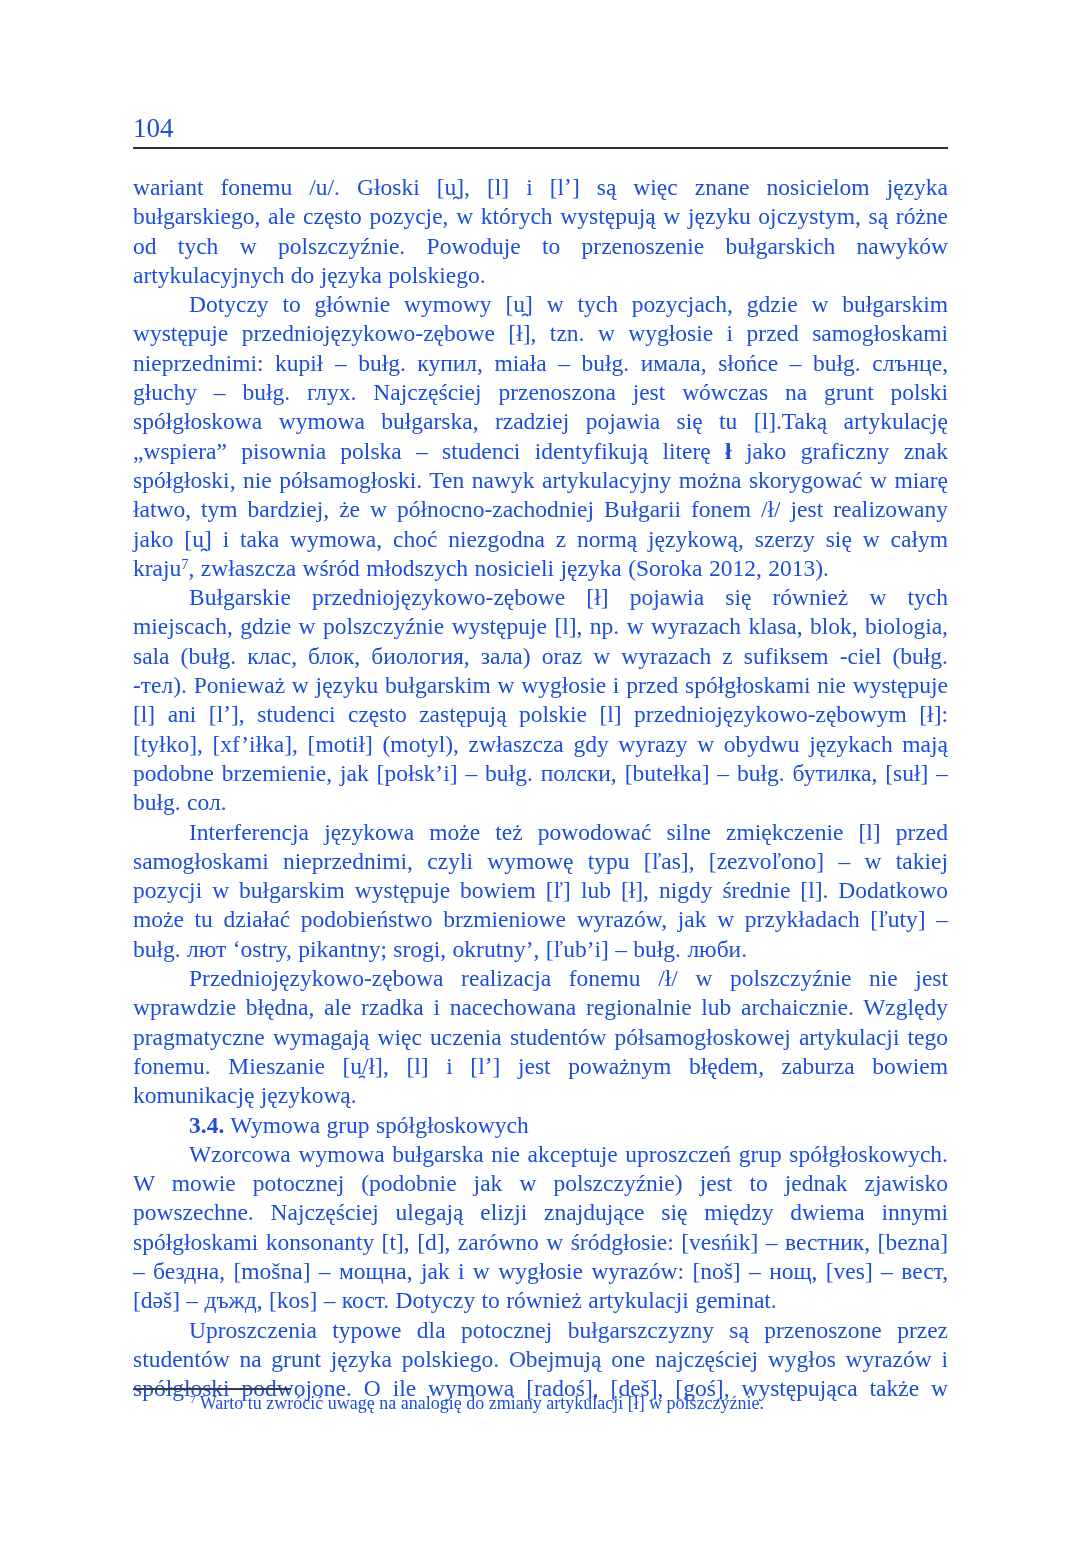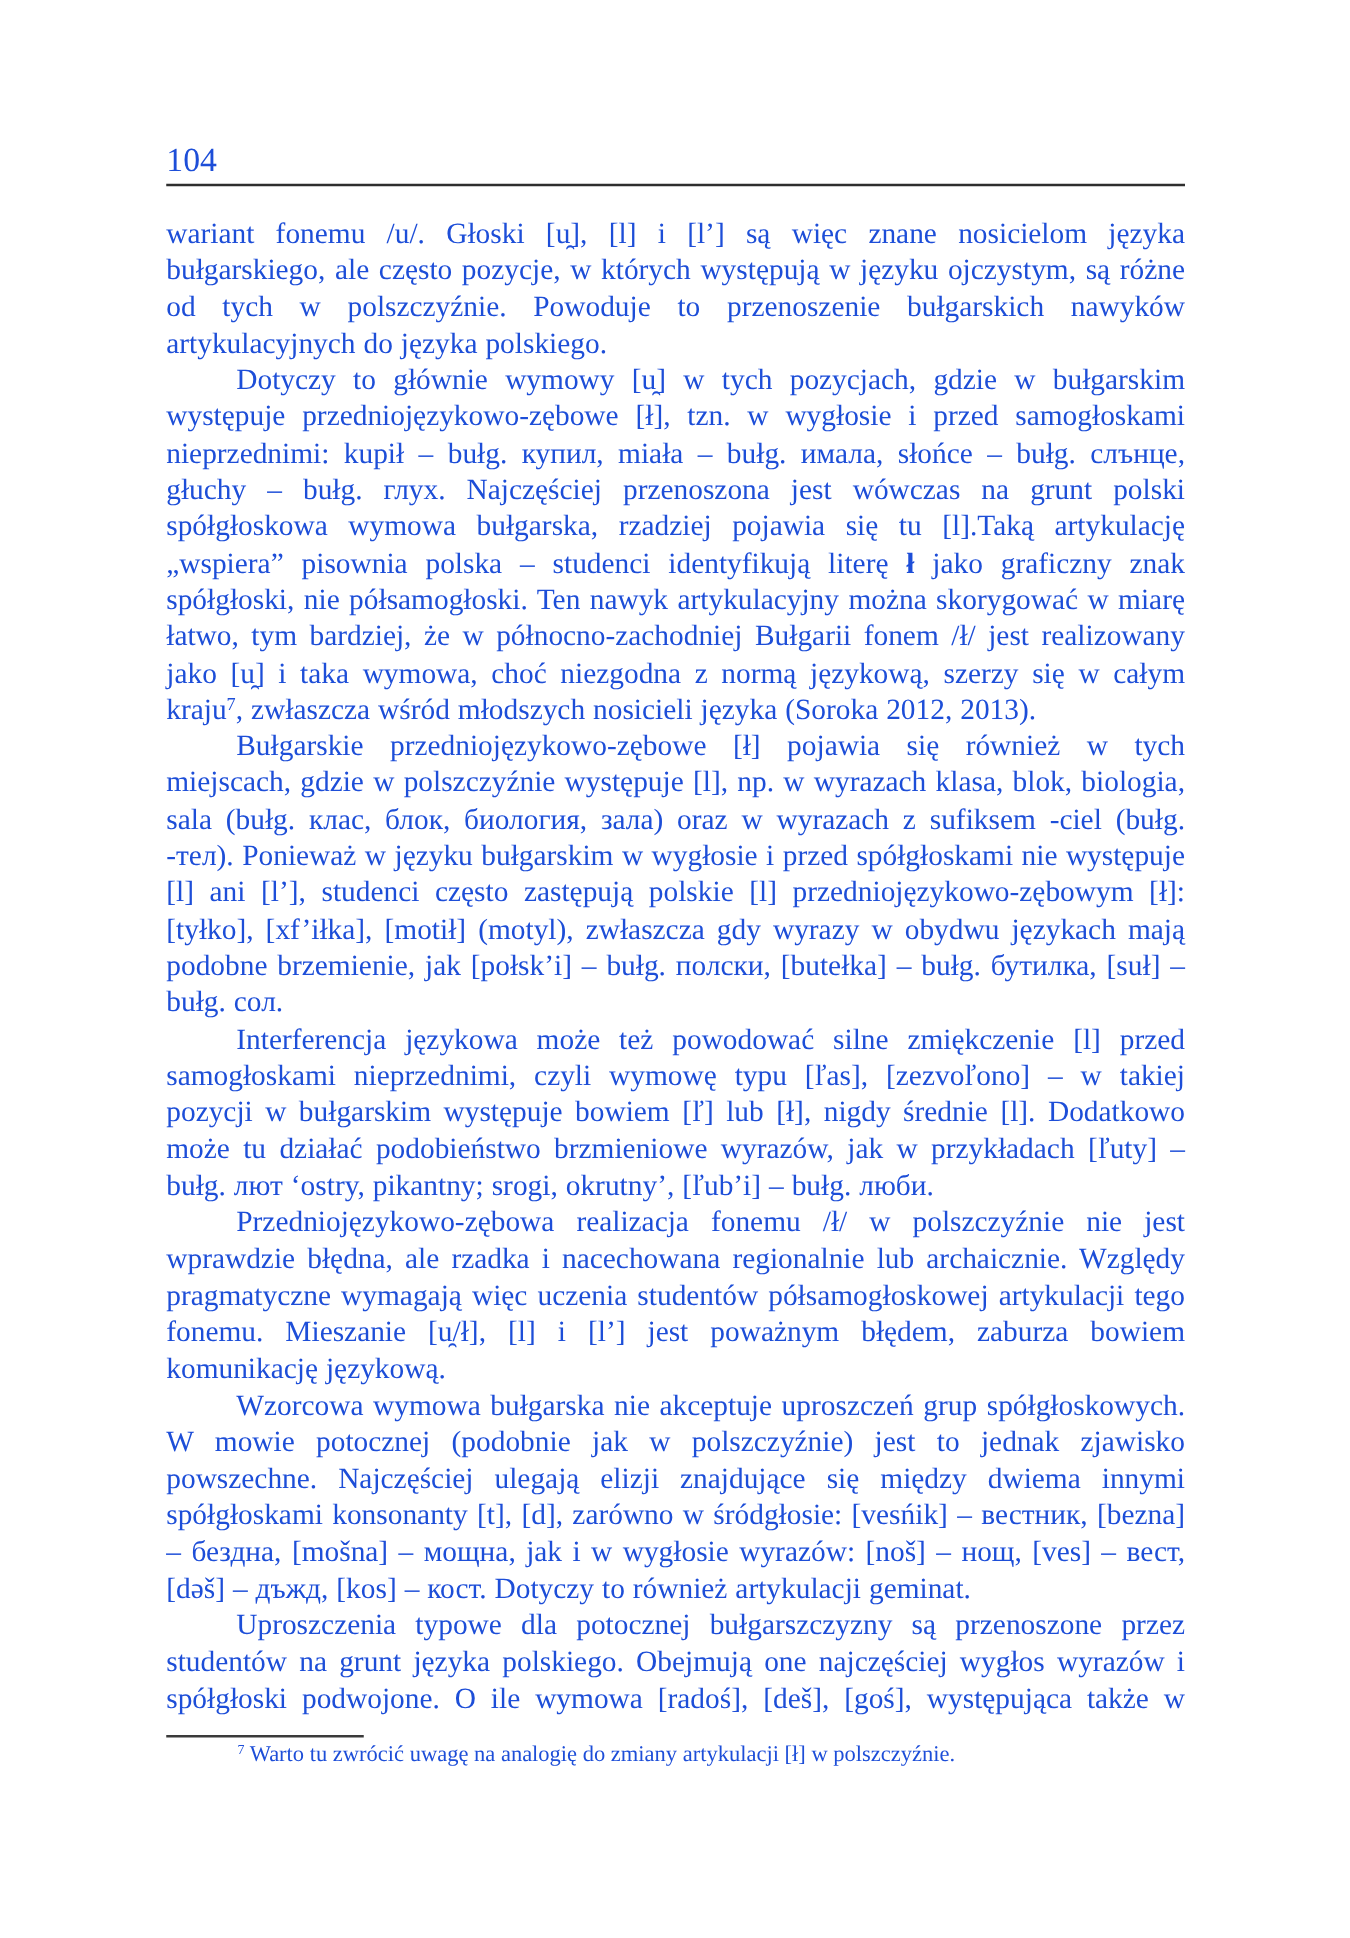--- a/index.html
+++ b/index.html
@@ -89,20 +89,21 @@
     <header class="running-header">
       <span class="pagenum">104</span>
     </header>
     <div class="header-rule"></div>
     <main class="body-text">
         <p class="para"><span>wariant fonemu /u/. Głoski [u̯], [l] i [lʼ] są więc znane nosicielom języka bułgarskiego, ale często pozycje, w których występują w języku ojczystym, są różne od tych w polszczyźnie. Powoduje to przenoszenie bułgarskich nawyków artykulacyjnych do języka polskiego.</span></p>
         <p class="para indent"><span>Dotyczy to głównie wymowy [u̯] w tych pozycjach, gdzie w bułgarskim występuje przedniojęzykowo-zębowe [ł], tzn. w wygłosie i przed samogłoskami nieprzednimi: </span><span class="it">kupił</span><span> – bułg. </span><span class="it">купил</span><span>, </span><span class="it">miała</span><span> – bułg. </span><span class="it">имала</span><span>, </span><span class="it">słońce</span><span> – bułg. </span><span class="it">слънце</span><span>, </span><span class="it">głuchy</span><span> – bułg. </span><span class="it">глух</span><span>. Najczęściej przenoszona jest wówczas na grunt polski spółgłoskowa wymowa bułgarska, rzadziej pojawia się tu [l].Taką artykulację „wspiera” pisownia polska – studenci identyfikują literę </span><span class="it bd">ł</span><span> jako graficzny znak spółgłoski, nie półsamogłoski. Ten nawyk artykulacyjny można skorygować w miarę łatwo, tym bardziej, że w północno-zachodniej Bułgarii fonem /ł/ jest realizowany jako [u̯] i taka wymowa, choć niezgodna z normą językową, szerzy się w całym kraju</span><sup>7</sup><span>, zwłaszcza wśród młodszych nosicieli języka (Soroka 2012, 2013).</span></p>
         <p class="para indent"><span>Bułgarskie przedniojęzykowo-zębowe [ł] pojawia się również w tych miejscach, gdzie w polszczyźnie występuje [l], np. w wyrazach </span><span class="it">klasa, blok, biologia, sala</span><span> (bułg. </span><span class="it">клас, блок, биология, зала</span><span>) oraz w wyrazach z sufiksem </span><span class="it">-ciel</span><span> (bułg. </span><span class="it">-тел</span><span>). Ponieważ w języku bułgarskim w wygłosie i przed spółgłoskami nie występuje [l] ani [lʼ], studenci często zastępują polskie [l] przedniojęzykowo-zębowym [ł]: [tyłko], [xf’iłka], [motił] (</span><span class="it">motyl</span><span>), zwłaszcza gdy wyrazy w obydwu językach mają podobne brzemienie, jak [połsk’i] – bułg. </span><span class="it">полски</span><span>, [butełka] – bułg. </span><span class="it">бутилка</span><span>, [suł] – bułg. </span><span class="it">сол</span><span>.</span></p>
         <p class="para indent"><span>Interferencja językowa może też powodować silne zmiękczenie [l] przed samogłoskami nieprzednimi, czyli wymowę typu [ľas], [zezvoľono] – w takiej pozycji w bułgarskim występuje bowiem [ľ] lub [ł], nigdy średnie [l]. Dodatkowo może tu działać podobieństwo brzmieniowe wyrazów, jak w przykładach [ľuty] – bułg. </span><span class="it">лют</span><span> ‘ostry, pikantny; srogi, okrutny’, [ľub’i] – bułg. </span><span class="it">люби</span><span>.</span></p>
         <p class="para indent"><span>Przedniojęzykowo-zębowa realizacja fonemu /ł/ w polszczyźnie nie jest wprawdzie błędna, ale rzadka i nacechowana regionalnie lub archaicznie. Względy pragmatyczne wymagają więc uczenia studentów półsamogłoskowej artykulacji tego fonemu. Mieszanie [u̯/ł], [l] i [lʼ] jest poważnym błędem, zaburza bowiem komunikację językową.</span></p>
+        <p class="para indent"><span class="bd">3.4.</span><span> Wymowa grup spółgłoskowych</span></p>
         <p class="para indent"><span>Wzorcowa wymowa bułgarska nie akceptuje uproszczeń grup spółgłoskowych. W mowie potocznej (podobnie jak w polszczyźnie) jest to jednak zjawisko powszechne. Najczęściej ulegają elizji znajdujące się między dwiema innymi spółgłoskami konsonanty [t], [d], zarówno w śródgłosie: [vesńik] – </span><span class="it">вестник</span><span>, [bezna] – </span><span class="it">бездна</span><span>, [mošna] – </span><span class="it">мощна</span><span>, jak i w wygłosie wyrazów: [noš] – </span><span class="it">нощ</span><span>, [ves] – </span><span class="it">вест</span><span>, [dəš] – </span><span class="it">дъжд</span><span>, [kos] – </span><span class="it">кост</span><span>. Dotyczy to również artykulacji geminat.</span></p>
         <p class="para indent jlast"><span>Uproszczenia typowe dla potocznej bułgarszczyzny są przenoszone przez studentów na grunt języka polskiego. Obejmują one najczęściej wygłos wyrazów i spółgłoski podwojone. O ile wymowa [radoś], [deš], [goś], występująca także w</span></p>
       </main>
   </div>
 
   <footer class="footnote">
     <div class="footnote-rule"></div>
     <p class="fn-text"><sup>7</sup><span> Warto tu zwrócić uwagę na analogię do zmiany artykulacji [ł] w polszczyźnie.</span></p>
   </footer>
 </div>

